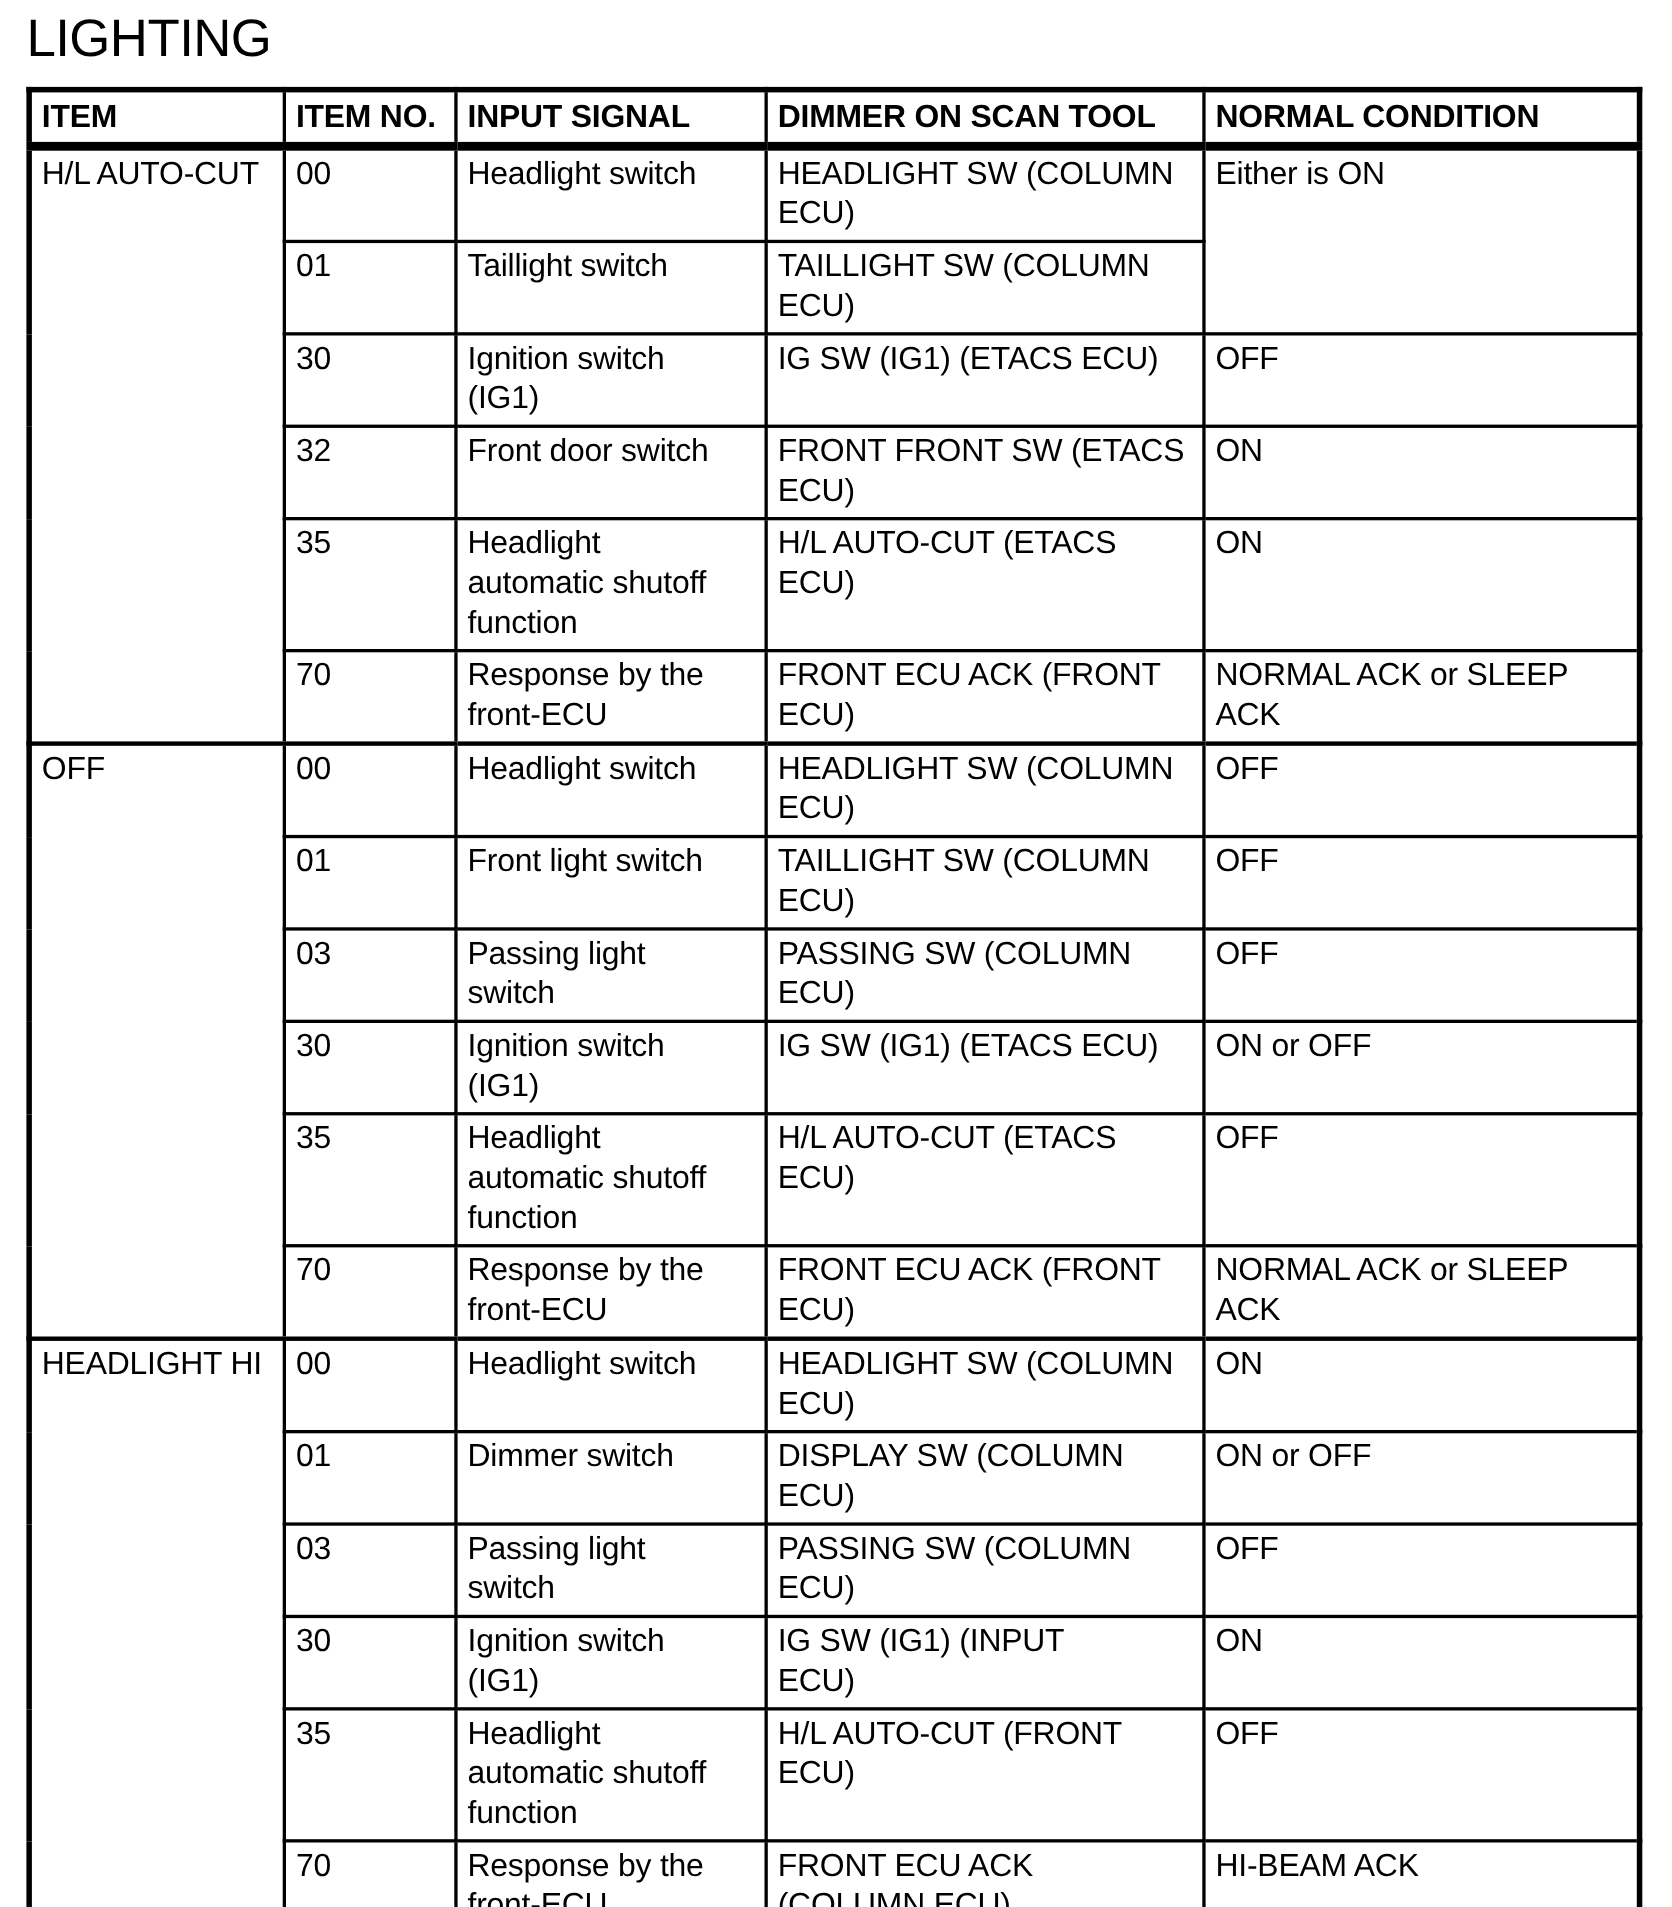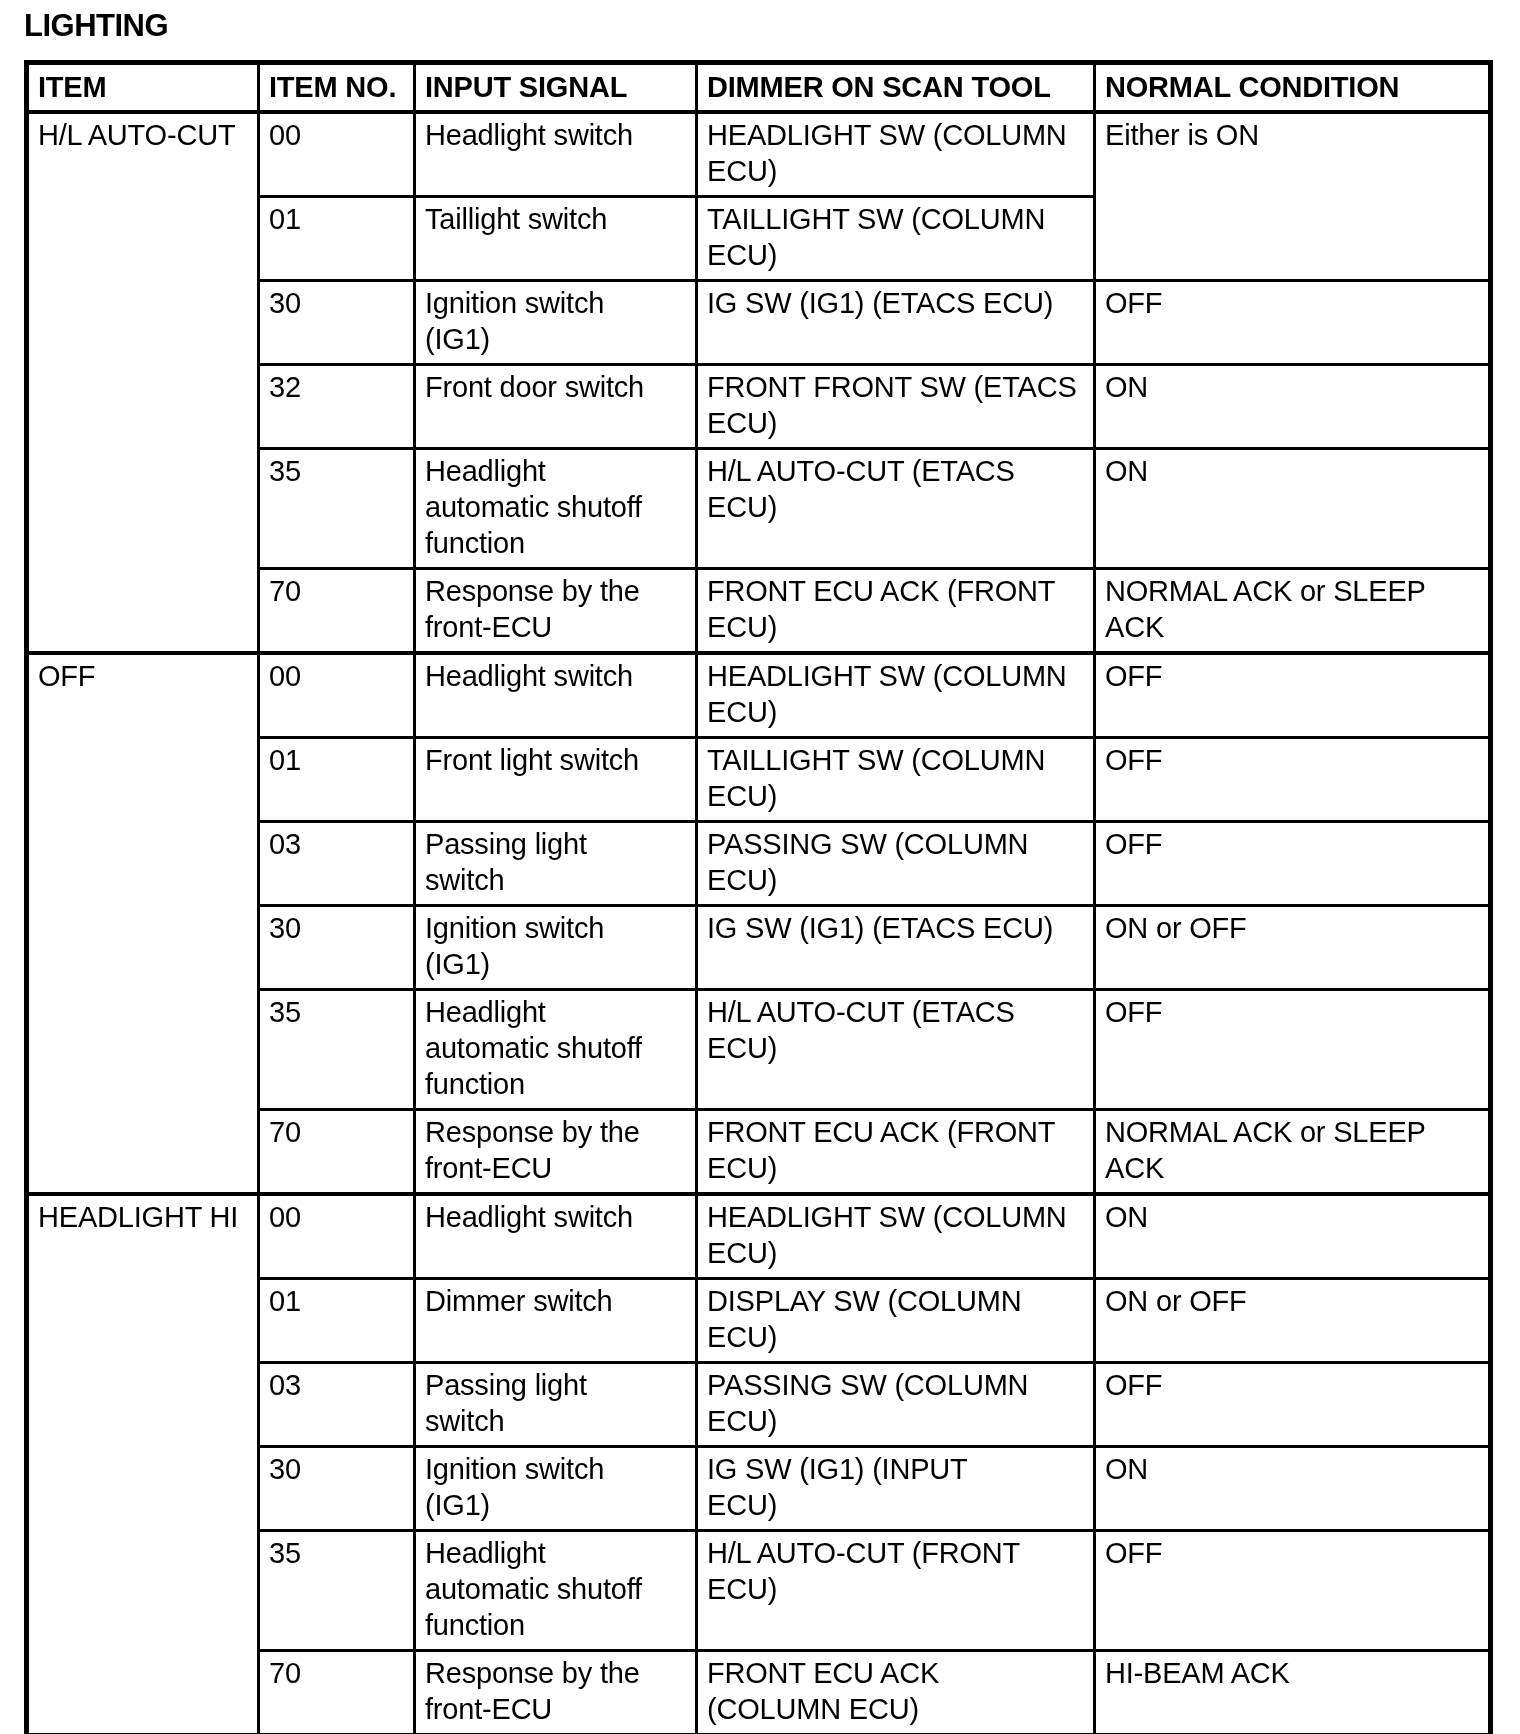--- a/index.html
+++ b/index.html
@@ -11,22 +11,22 @@
   }
   .page {
     width: 1520px;
     height: 1734px;
     box-sizing: border-box;
     padding: 6px 28px 0 24px;
     background: #ffffff;
     overflow: hidden;
   }
   .title {
-    font-size: 31px;
-    font-weight: bold;
+    font-size: 48px;
+    font-weight: normal;
     margin: 2px 0 16px 0;
     letter-spacing: -0.5px;
   }
   table.spec {
     border-collapse: collapse;
     table-layout: fixed;
     width: 1464px;
     border: 5px solid #000;
   }
   col.c-item    { width: 232px; }
@@ -41,21 +41,21 @@
     font-size: 29px;
     line-height: 36px;
     letter-spacing: -0.2px;
     padding: 3px 8px 6px 9px;
     white-space: pre-line;
     overflow: hidden;
   }
   th {
     font-weight: bold;
     white-space: nowrap;
-    border-bottom: 4px solid #000000;
+    border-bottom: 8px solid #000000;
     padding-top: 4px;
     padding-bottom: 5px;
   }
   tr.group-start td {
     border-top: 4px solid #000;
   }
 </style>
 </head>
 <body>
 

